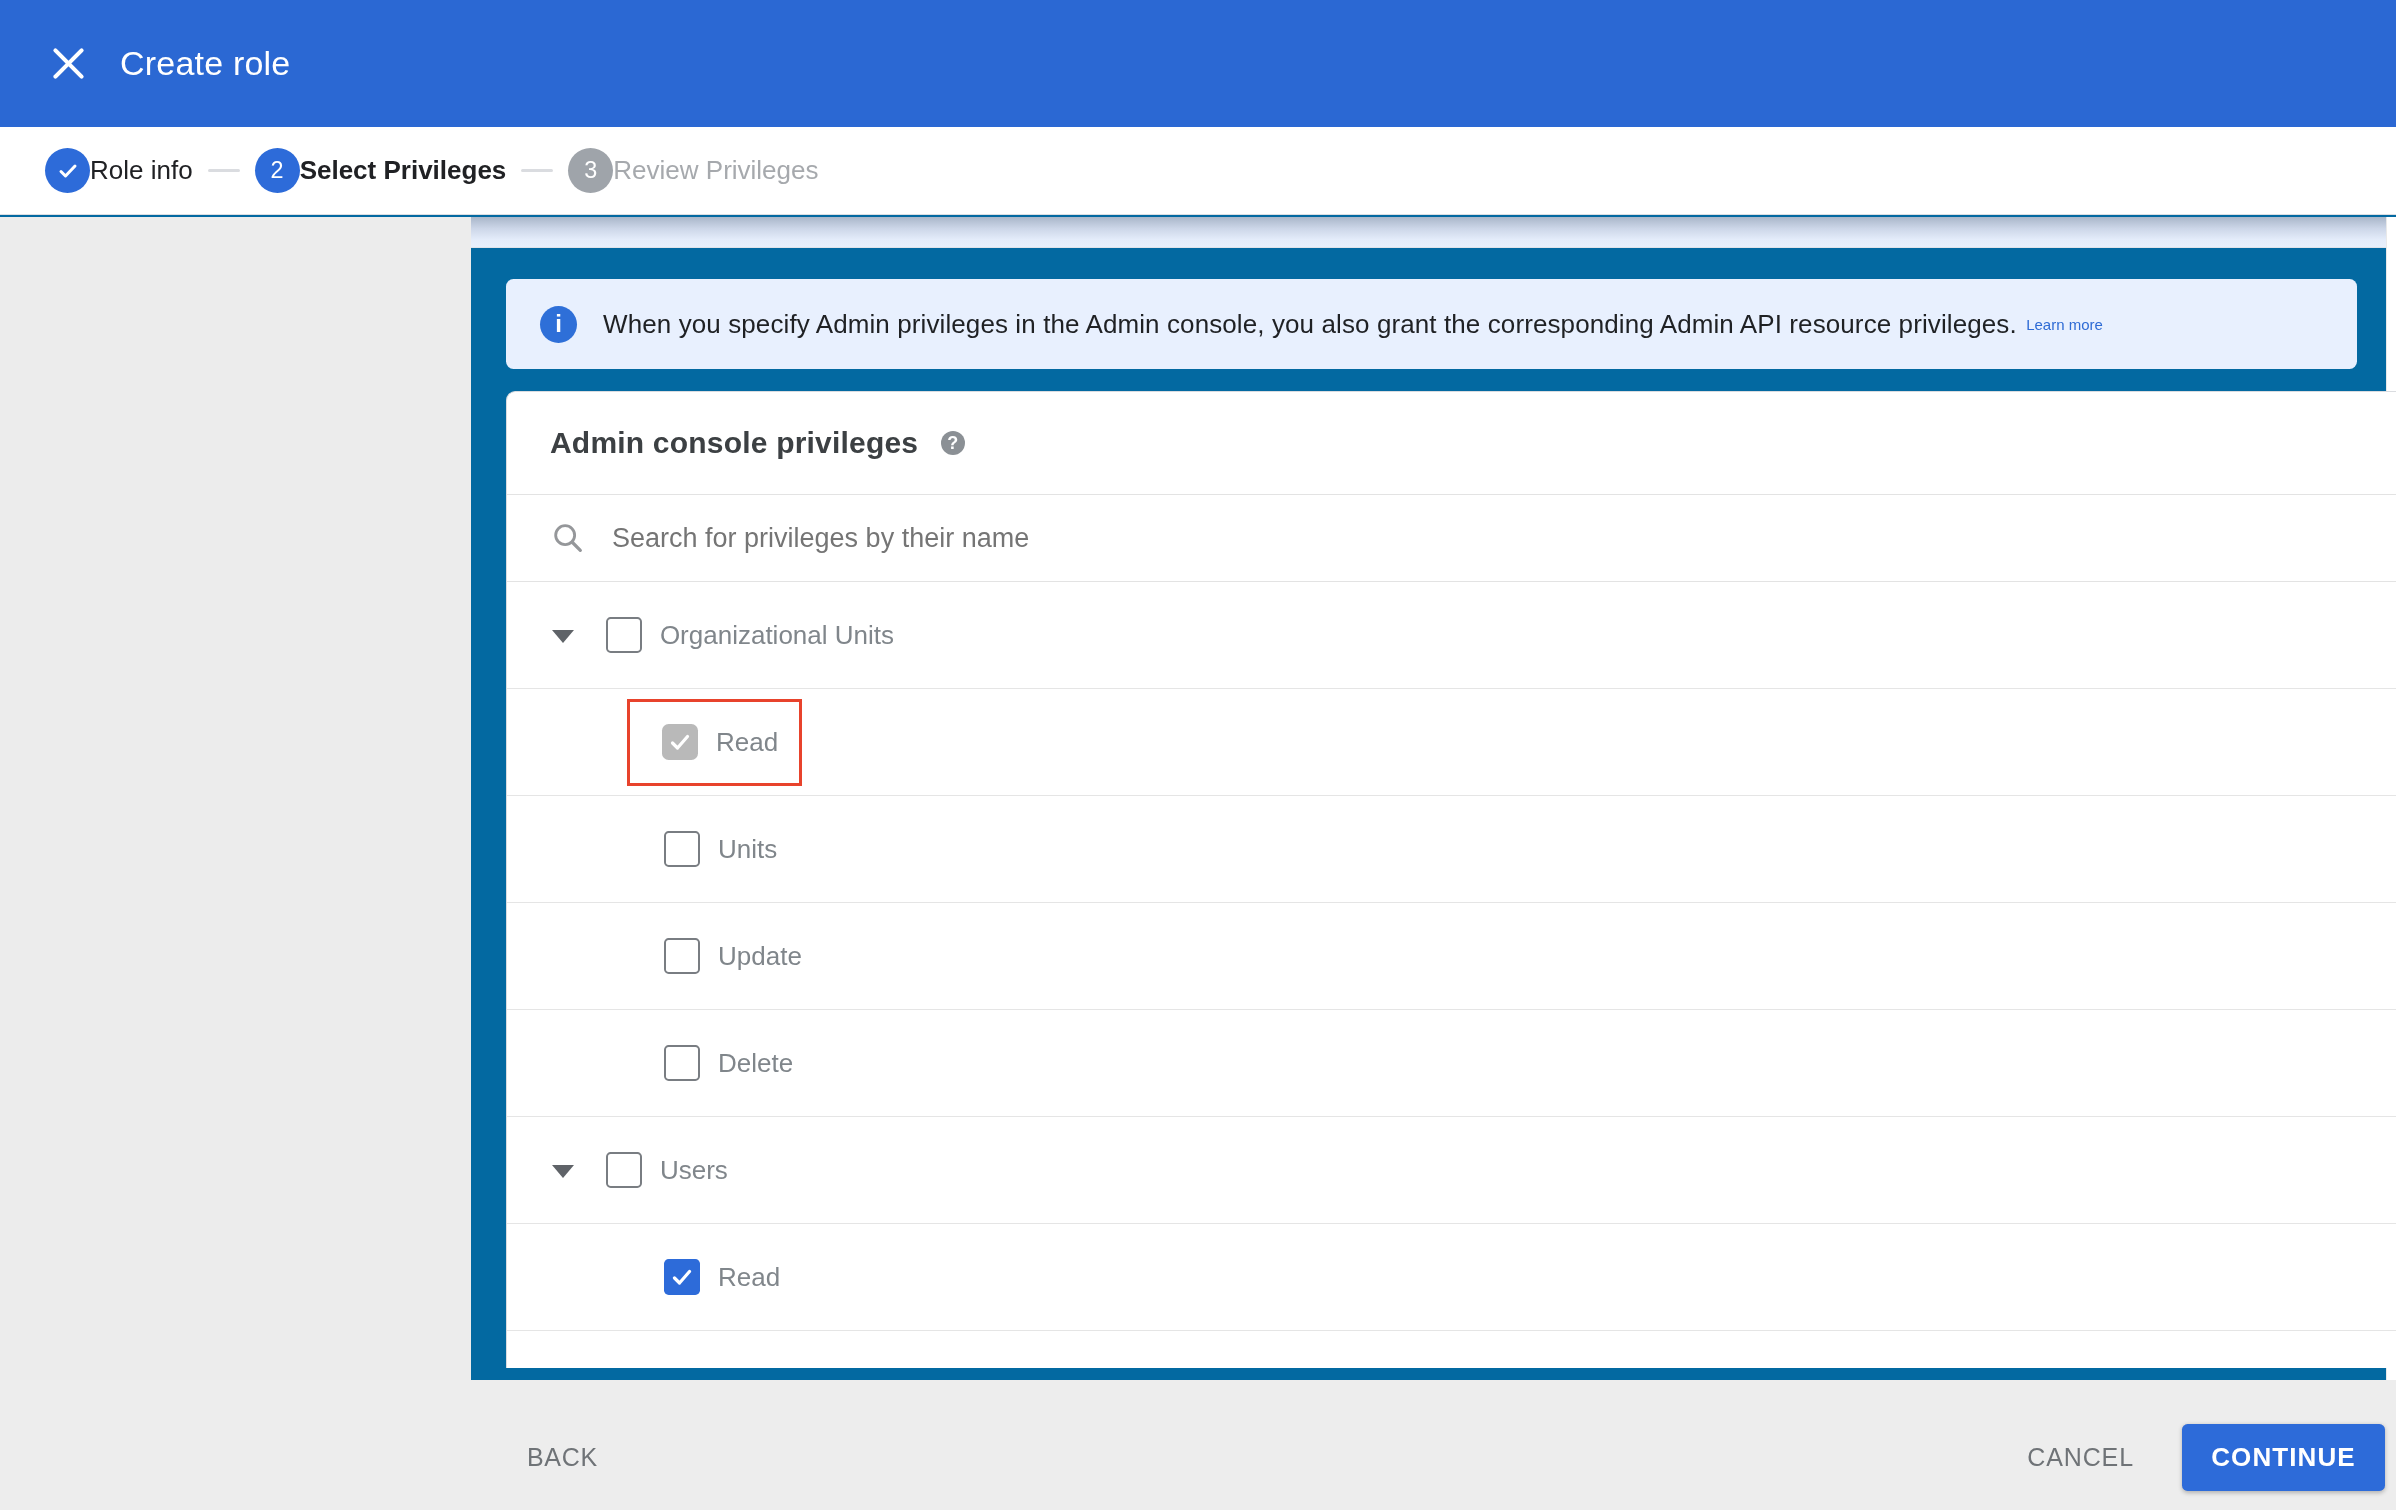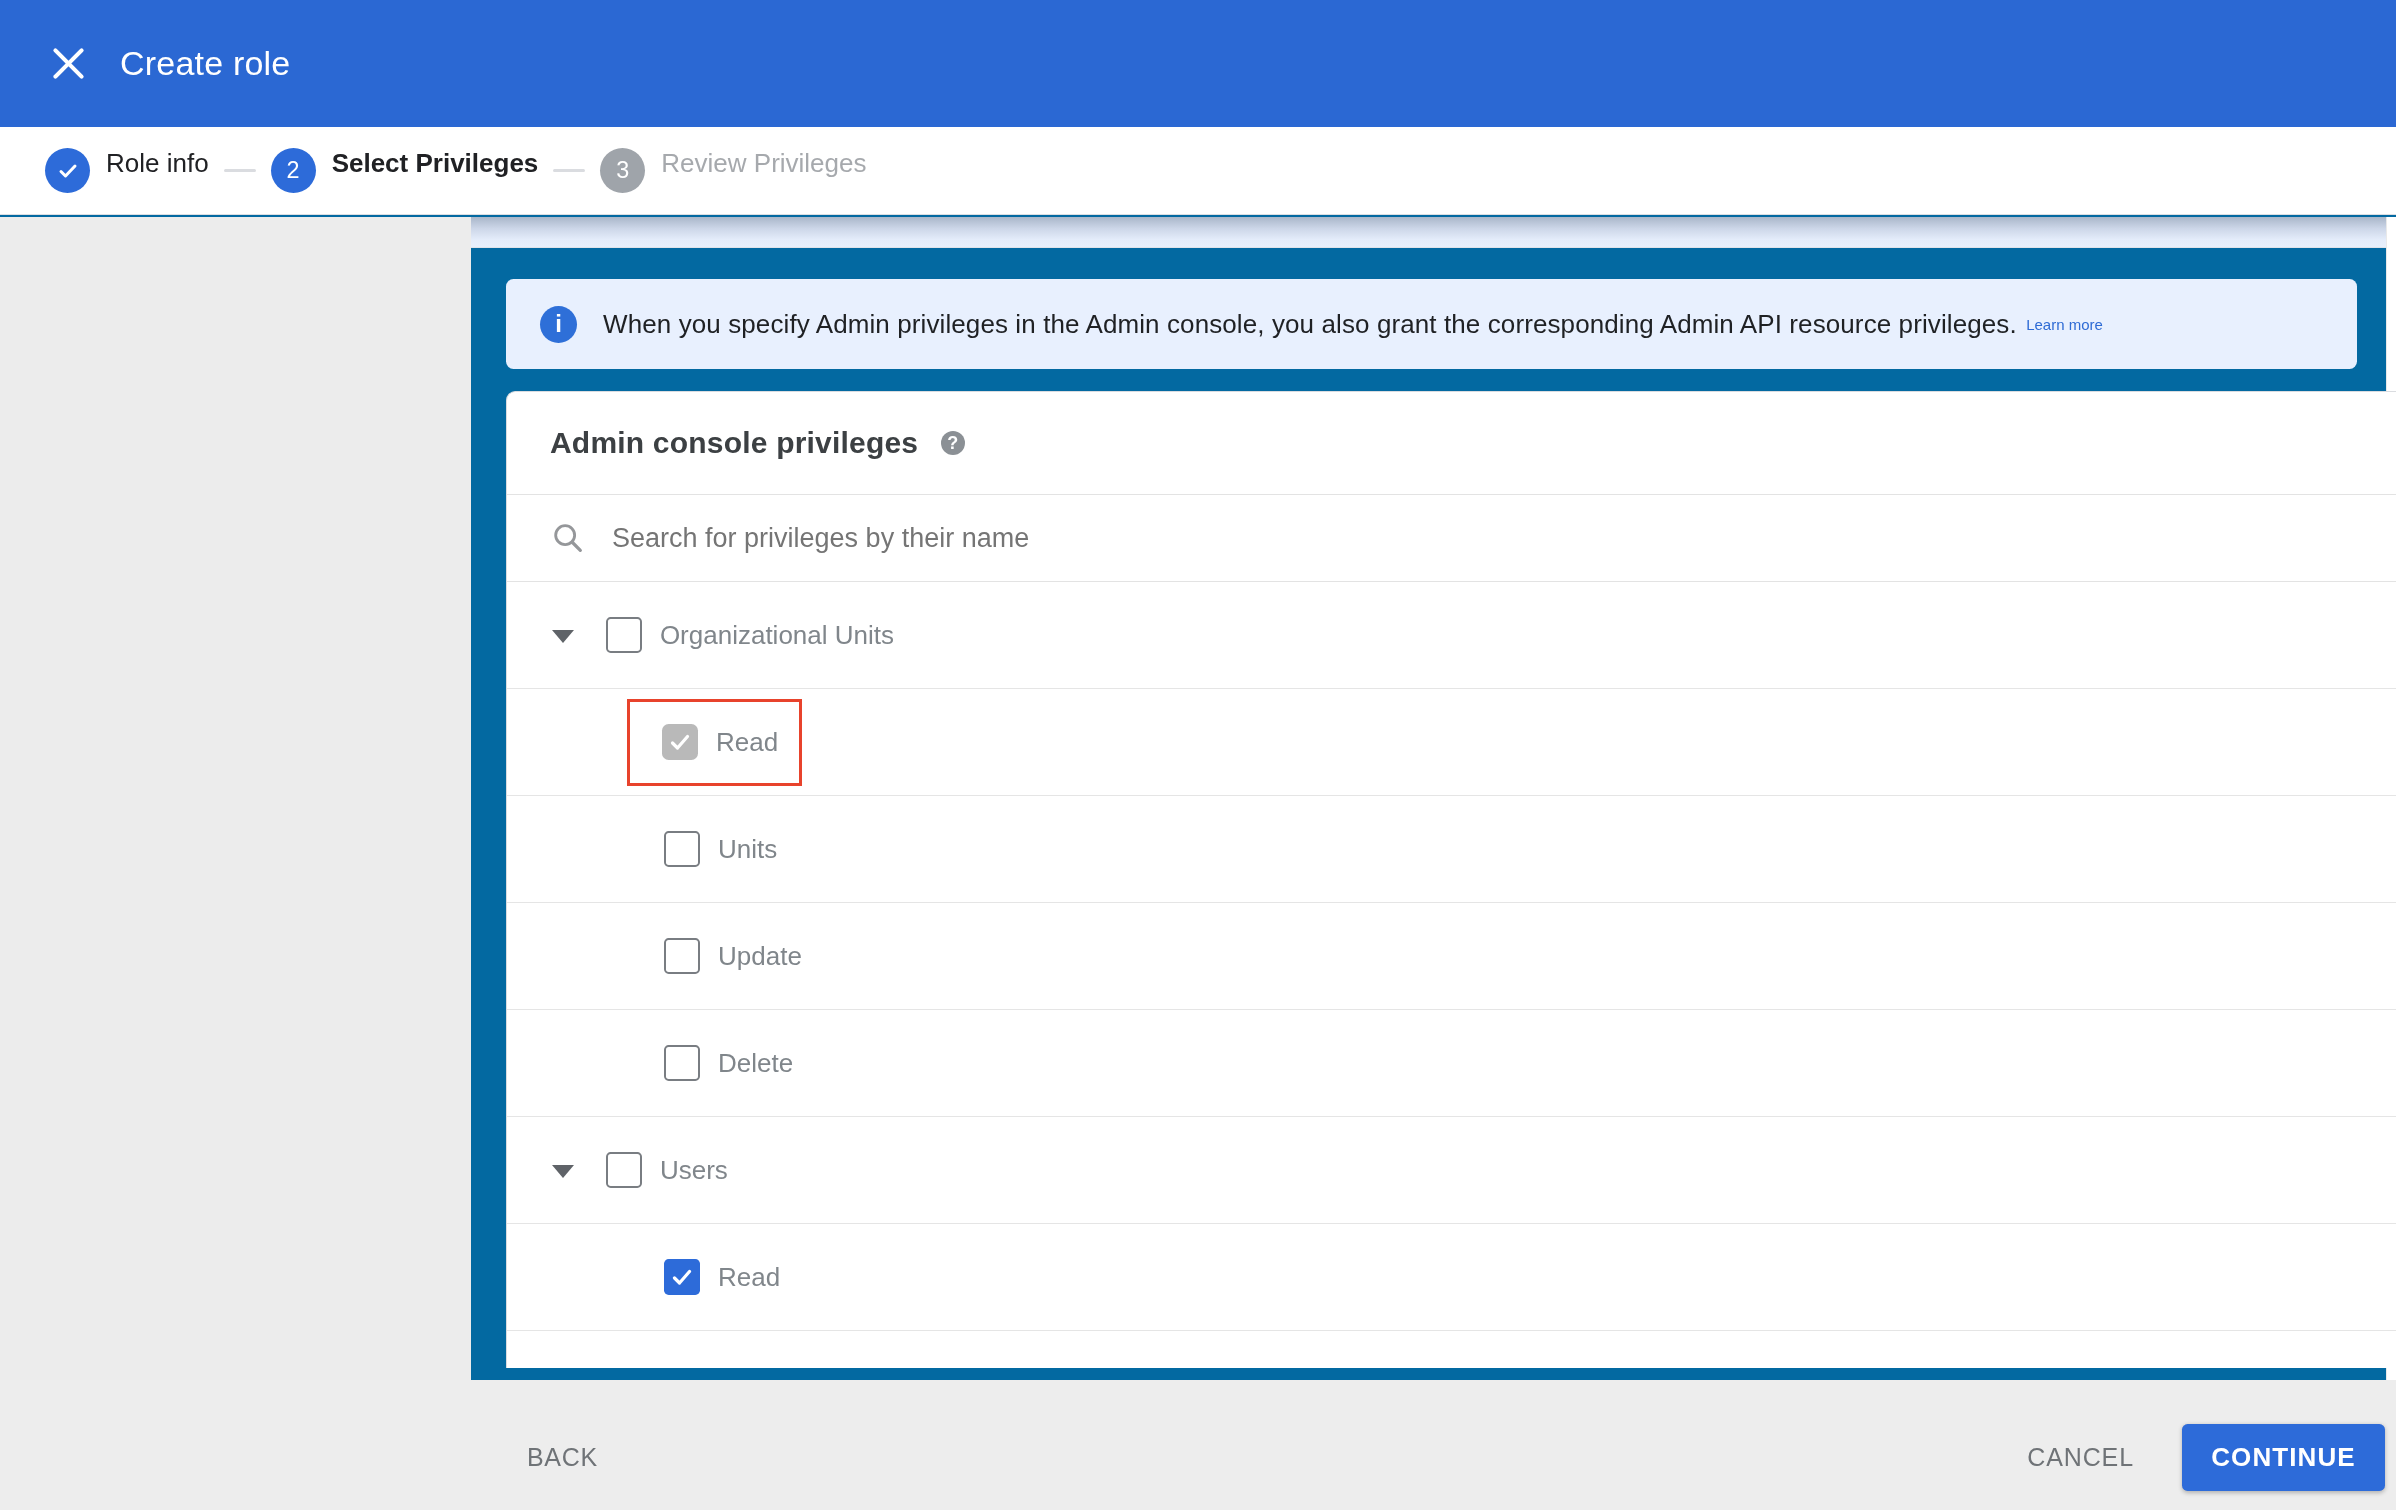--- a/index.html
+++ b/index.html
@@ -8,21 +8,21 @@
 
   
   .appbar{position:absolute;left:0;top:0;width:2397px;height:127px;background:var(--header-blue,#2b68d3);}
   .close-btn{position:absolute;left:47px;top:42px;width:43px;height:43px;cursor:pointer;}
   .appbar-title{position:absolute;left:120px;top:0;height:127px;display:flex;align-items:center;
                 color:#fff;font-size:34px;font-weight:400;letter-spacing:0.2px;}
 
   
   .stepbar{position:absolute;left:0;top:127px;width:2397px;height:88px;background:#fff;
            border-bottom:1.9px solid #dcdfe3;display:flex;align-items:center;padding-left:45px;box-sizing:border-box;}
-  .step{display:flex;gap:16px;}
+  .step{display:flex;align-items:center;gap:0;}
   .step-circle{width:45px;height:45px;border-radius:50%;display:flex;align-items:center;justify-content:center;
                color:#fff;font-size:23.4px;font-weight:400;flex:0 0 auto;}
   .step-circle.complete,.step-circle.active{background:var(--primary-blue,#2d6bd9);}
   .step-circle.inactive{background:#9fa4aa;}
   .step-label{font-size:26px;color:#202124;white-space:nowrap;}
   .step-label.bold{font-weight:700;}
   .step-label.muted{color:#a6a9ad;}
   .step-dash{width:32px;height:3.7px;background:#dadce0;border-radius:1.9px;margin:0 15px;}
 
   

